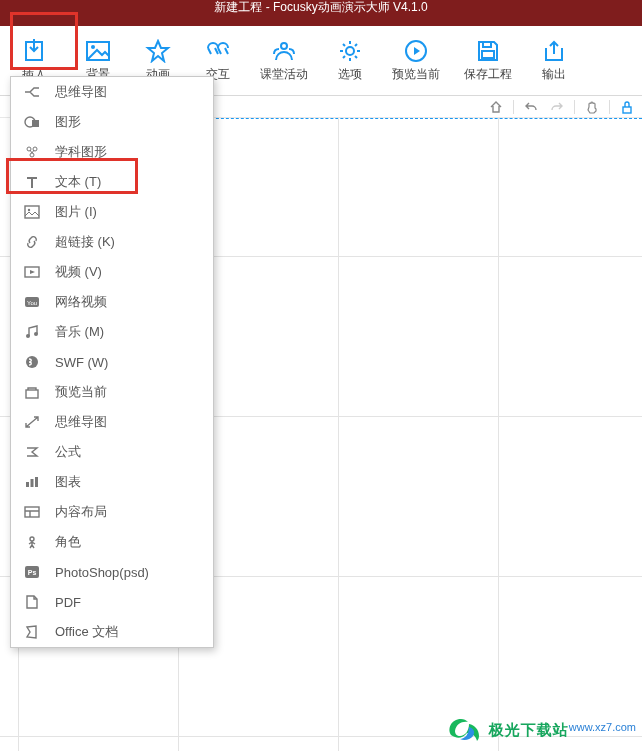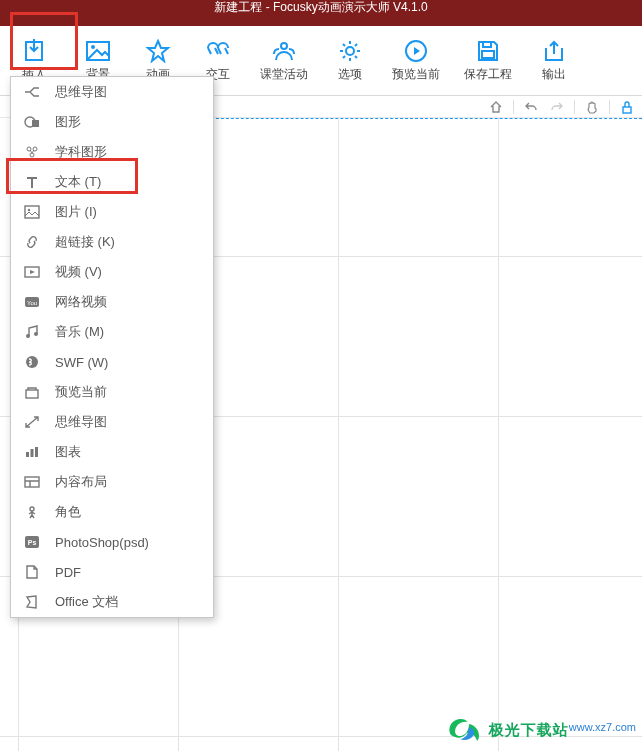--- a/index.html
+++ b/index.html
@@ -441,20 +441,28 @@
     <span class="dd-icon">
         <svg width="16" height="14" viewBox="0 0 16 14">
           <path d="M2 12l12-10M10 2h4v4M2 8v4h4" fill="none" stroke="#787878" stroke-width="1.4"></path>
         </svg>
       </span>
     <span class="dd-label">思维导图</span>
   </div>
   <div class="dd-item">
     <span class="dd-icon">
         <svg width="16" height="14" viewBox="0 0 16 14">
+          <path d="M3 3h10L8 7l5 4H3" fill="none" stroke="#787878" stroke-width="1.4"></path>
+        </svg>
+      </span>
+    <span class="dd-label">公式</span>
+  </div>
+  <div class="dd-item">
+    <span class="dd-icon">
+        <svg width="16" height="14" viewBox="0 0 16 14">
           <rect x="2" y="7" width="3" height="5" fill="#787878"></rect>
           <rect x="6.5" y="4" width="3" height="8" fill="#787878"></rect>
           <rect x="11" y="2" width="3" height="10" fill="#787878"></rect>
         </svg>
       </span>
     <span class="dd-label">图表</span>
   </div>
   <div class="dd-item">
     <span class="dd-icon">
         <svg width="16" height="14" viewBox="0 0 16 14">

